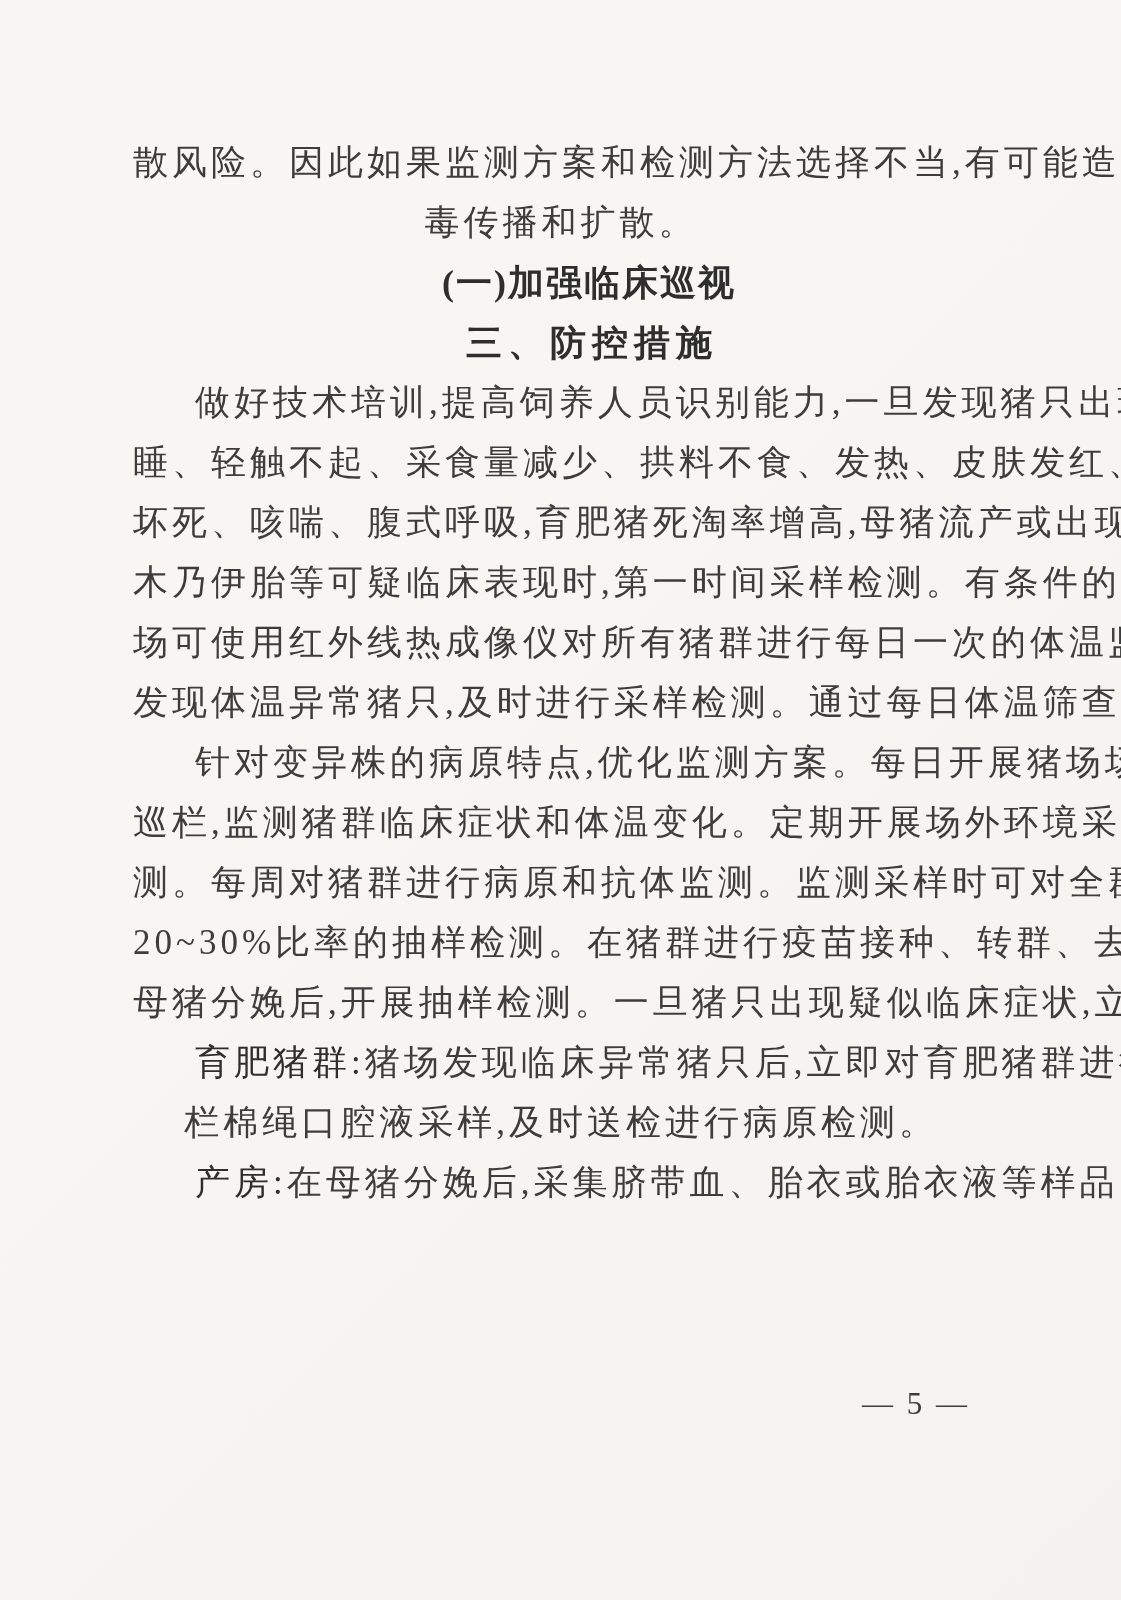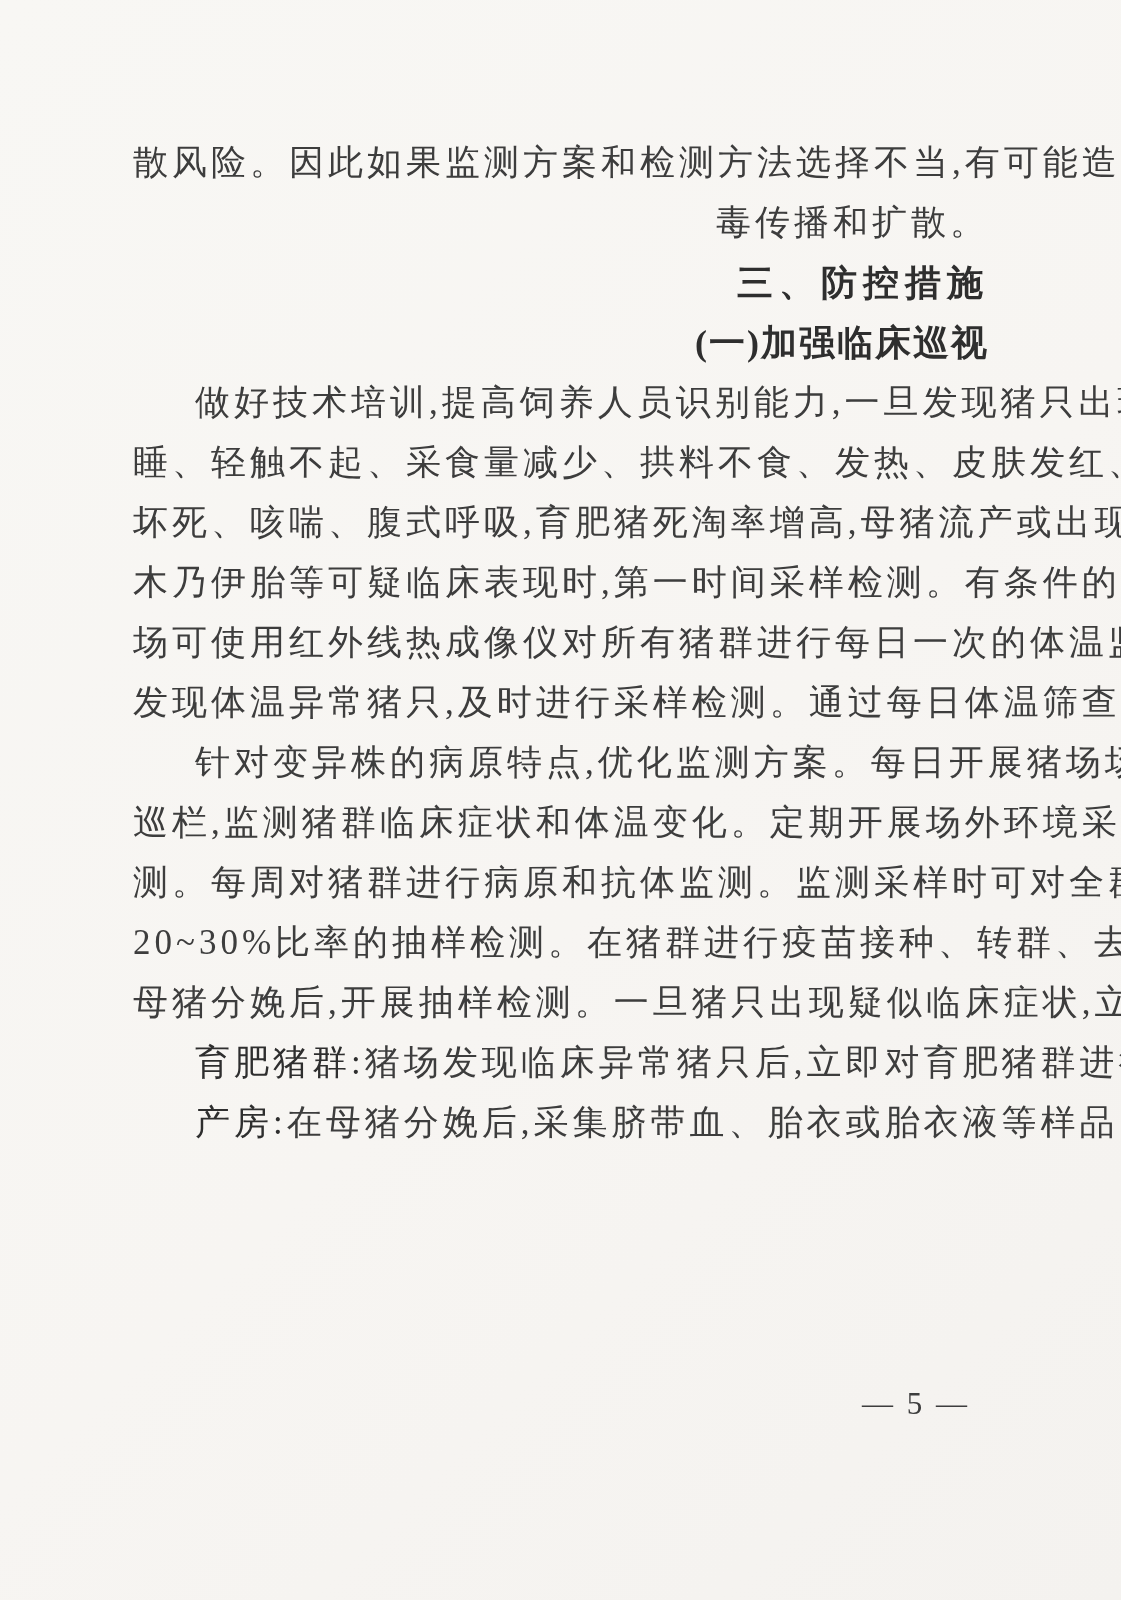--- a/index.html
+++ b/index.html
@@ -22,21 +22,21 @@
     top: 133px;
     width: 856px;
   }
   .line {
     height: 60px;
     line-height: 60px;
     font-size: 35px;
     color: #3d3d3d;
     letter-spacing: 4px;
     white-space: nowrap;
-    text-align: right;
+    text-align: center;
   }
   .jst {
     text-align: justify;
     text-align-last: justify;
     text-justify: inter-character;
   }
   .indent {
     text-indent: 62px;
   }
   .h-hei {
@@ -71,34 +71,35 @@
     white-space: nowrap;
   }
 </style>
 </head>
 <body>
 
 <div class="page">
   <div class="content">
     <div class="line jst">散风险。因此如果监测方案和检测方法选择不当,有可能造成病</div>
     <div class="line">毒传播和扩散。</div>
+    <div class="line h-kai">(一)加强临床巡视</div>
     <div class="line h-hei">三、防控措施</div>
-    <div class="line h-kai">(一)加强临床巡视</div>
     <div class="line jst indent">做好技术培训,提高饲养人员识别能力,一旦发现猪只出现嗜</div>
     <div class="line jst">睡、轻触不起、采食量减少、拱料不食、发热、皮肤发红、关节肿胀/</div>
     <div class="line jst">坏死、咳喘、腹式呼吸,育肥猪死淘率增高,母猪流产或出现死胎/</div>
     <div class="line jst">木乃伊胎等可疑临床表现时,第一时间采样检测。有条件的养殖</div>
     <div class="line jst">场可使用红外线热成像仪对所有猪群进行每日一次的体温监测,</div>
     <div class="line jst">发现体温异常猪只,及时进行采样检测。通过每日体温筛查,减少</div>
     <div class="line jst indent">针对变异株的病原特点,优化监测方案。每日开展猪场场内</div>
     <div class="line jst">巡栏,监测猪群临床症状和体温变化。定期开展场外环境采样检</div>
     <div class="line jst">测。每周对猪群进行病原和抗体监测。监测采样时可对全群进行</div>
     <div class="line jst">20~30%比率的抽样检测。在猪群进行疫苗接种、转群、去势,或</div>
     <div class="line jst">母猪分娩后,开展抽样检测。一旦猪只出现疑似临床症状,立即采</div>
     <div class="line jst indent">
       <span class="lbl">育肥猪群:</span><span>猪场发现临床异常猪只后,立即对育肥猪群进行大</span>
     </div>
+    <div class="line">栏棉绳口腔液采样,及时送检进行病原检测。</div>
     <div class="line jst indent">
       <span class="lbl">产房:</span><span>在母猪分娩后,采集脐带血、胎衣或胎衣液等样品以及</span>
     </div>
   </div>
   <div class="page-number">— 5 —</div>
 </div>
 
 </body></html>

